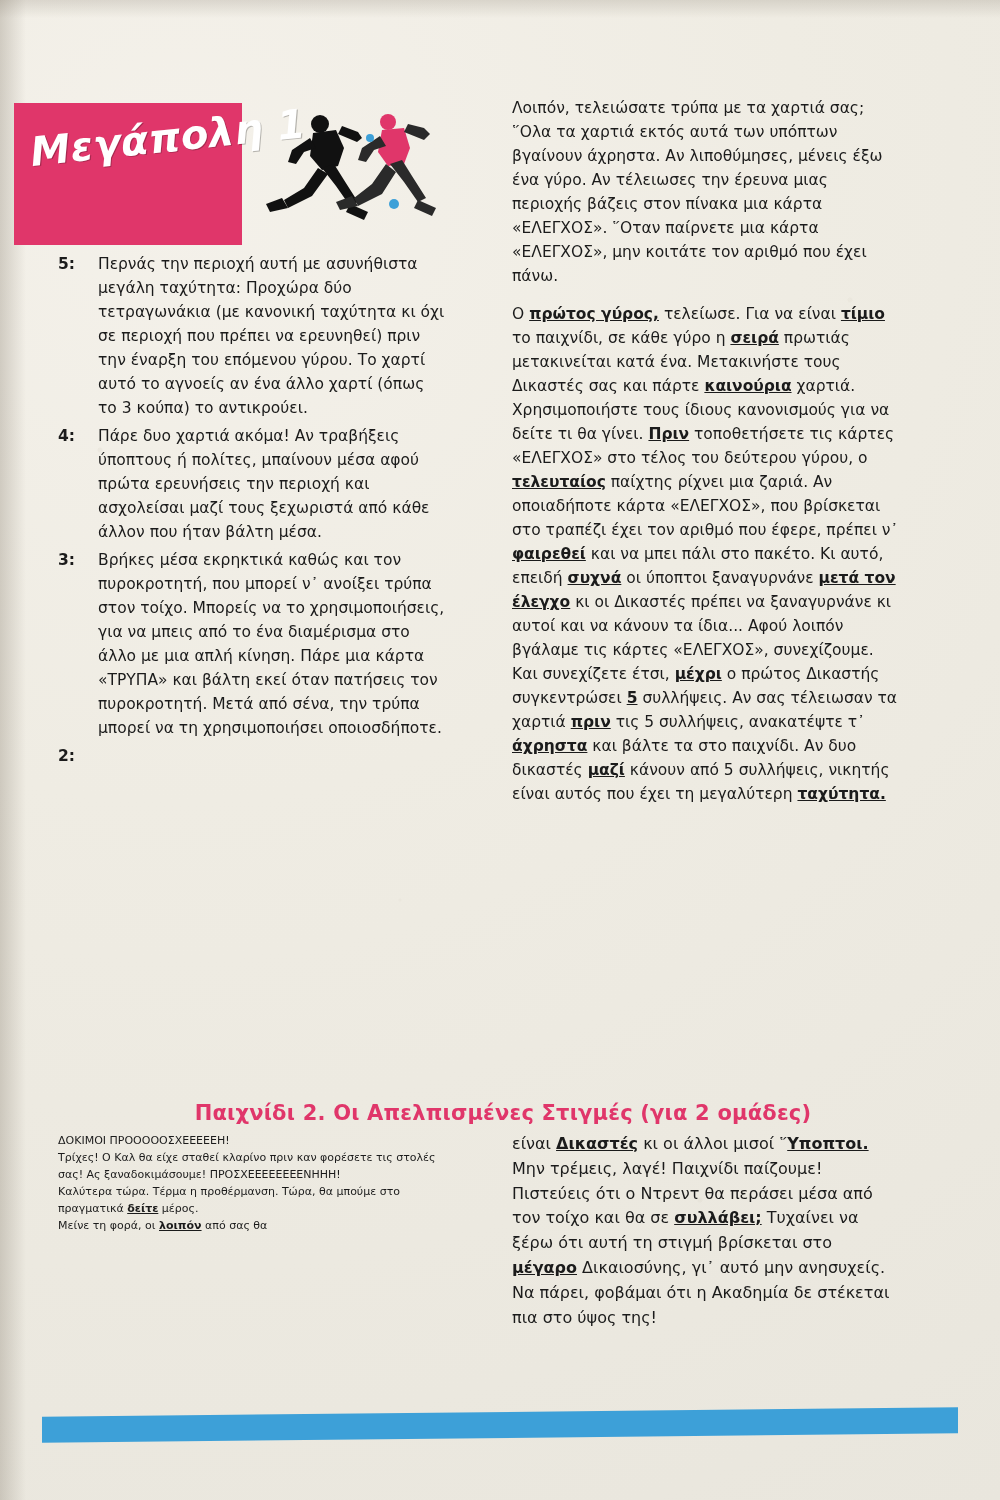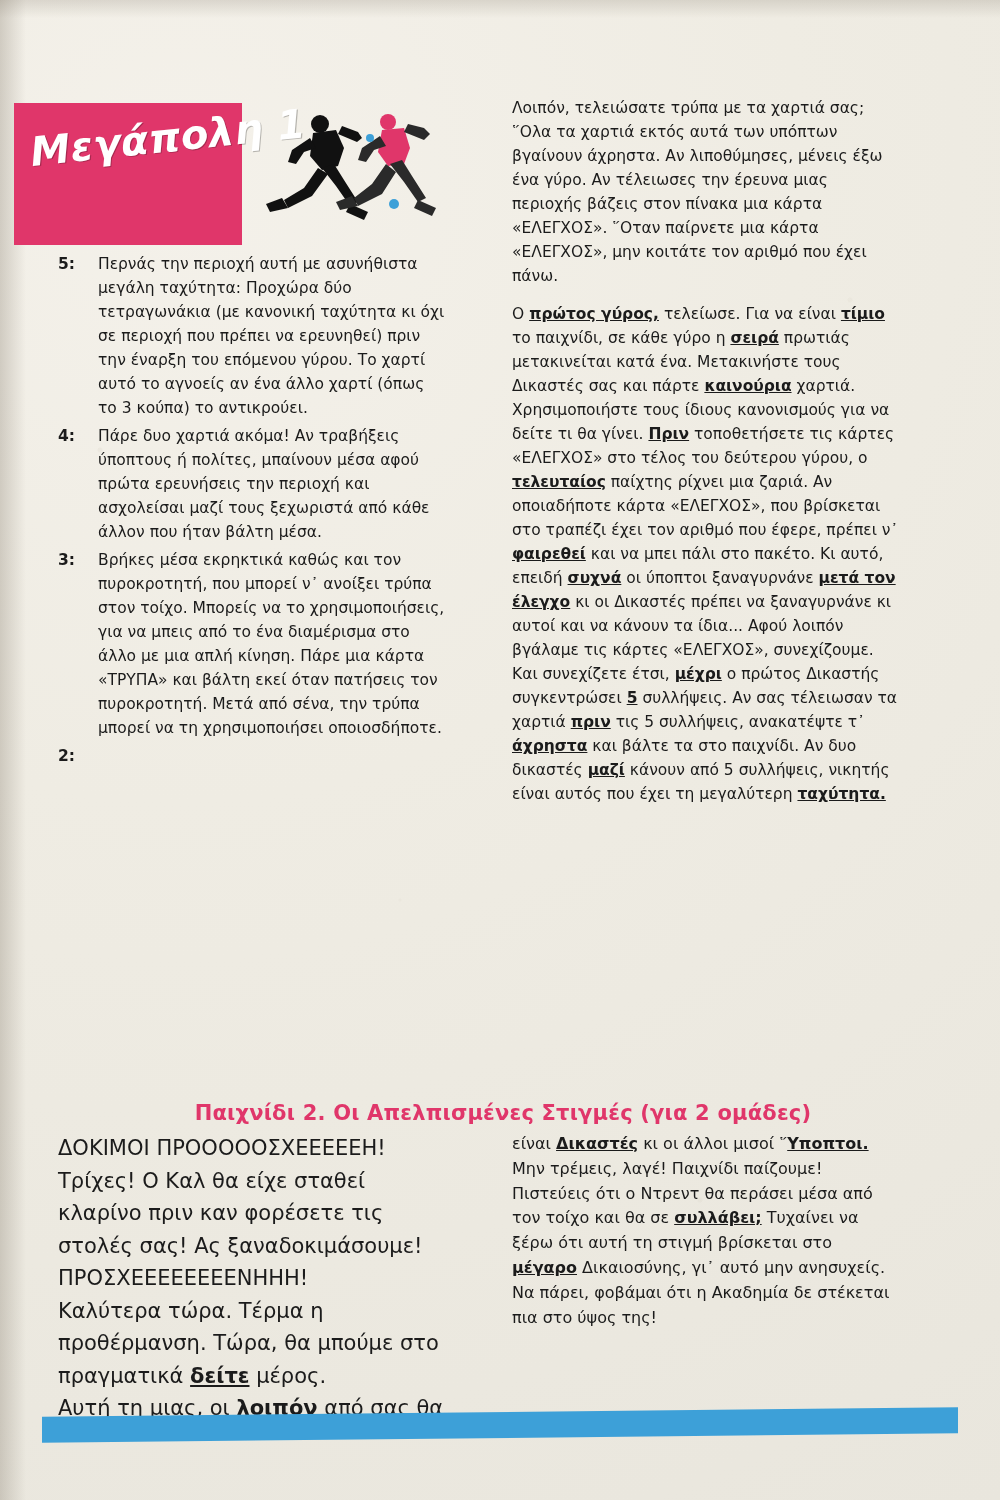--- a/index.html
+++ b/index.html
@@ -98,21 +98,21 @@
     color: #e0366a;
     font-weight: bold;
     font-size: 21px;
     letter-spacing: 0.2px;
     text-align: center;
     margin-top: 29px;
   }
   .col2-left {
     position: absolute;
     left: 58px; top: 1132px; width: 388px;
-    font-size: 21px; line-height: 1.55; color: #1b1b1b;
+    font-size: 11px; line-height: 1.55; color: #1b1b1b;
   }
   .col2-right {
     position: absolute;
     left: 512px; top: 1132px; width: 388px;
     font-size: 16px; line-height: 1.55; color: #1b1b1b;
   }
   .bottom-bar {
     position: absolute;
     left: 42px; top: 1412px;
     width: 916px; height: 26px;
@@ -191,17 +191,17 @@
     </ul>
   </div>
 
   <div class="col col-right">
     <p class="p">Λοιπόν, τελειώσατε τρύπα με τα χαρτιά σας; ῞Ολα τα χαρτιά εκτός αυτά των υπόπτων βγαίνουν άχρηστα. Αν λιποθύμησες, μένεις έξω ένα γύρο. Αν τέλειωσες την έρευνα μιας περιοχής βάζεις στον πίνακα μια κάρτα «ΕΛΕΓΧΟΣ». ῞Οταν παίρνετε μια κάρτα «ΕΛΕΓΧΟΣ», μην κοιτάτε τον αριθμό που έχει πάνω.</p>
     <p class="p"><span>Ο </span><b>πρώτος γύρος,</b><span> τελείωσε. Για να είναι </span><b>τίμιο</b><span> το παιχνίδι, σε κάθε γύρο η </span><b>σειρά</b><span> πρωτιάς μετακινείται κατά ένα. Μετακινήστε τους Δικαστές σας και πάρτε </span><b>καινούρια</b><span> χαρτιά. Χρησιμοποιήστε τους ίδιους κανονισμούς για να δείτε τι θα γίνει. </span><b>Πριν</b><span> τοποθετήσετε τις κάρτες «ΕΛΕΓΧΟΣ» στο τέλος του δεύτερου γύρου, ο </span><b>τελευταίος</b><span> παίχτης ρίχνει μια ζαριά. Αν οποιαδήποτε κάρτα «ΕΛΕΓΧΟΣ», που βρίσκεται στο τραπέζι έχει τον αριθμό που έφερε, πρέπει ν᾿ </span><b>φαιρεθεί</b><span> και να μπει πάλι στο πακέτο. Κι αυτό, επειδή </span><b>συχνά</b><span> οι ύποπτοι ξαναγυρνάνε </span><b>μετά τον έλεγχο</b><span> κι οι Δικαστές πρέπει να ξαναγυρνάνε κι αυτοί και να κάνουν τα ίδια... Αφού λοιπόν βγάλαμε τις κάρτες «ΕΛΕΓΧΟΣ», συνεχίζουμε. Και συνεχίζετε έτσι, </span><b>μέχρι</b><span> ο πρώτος Δικαστής συγκεντρώσει </span><b>5</b><span> συλλήψεις. Αν σας τέλειωσαν τα χαρτιά </span><b>πριν</b><span> τις 5 συλλήψεις, ανακατέψτε τ᾿ </span><b>άχρηστα</b><span> και βάλτε τα στο παιχνίδι. Αν δυο δικαστές </span><b>μαζί</b><span> κάνουν από 5 συλλήψεις, νικητής είναι αυτός που έχει τη μεγαλύτερη </span><b>ταχύτητα.</b></p>
   </div>
 
   <div class="section-heading">Παιχνίδι 2. Οι Απελπισμένες Στιγμές (για 2 ομάδες)</div>
 
-  <div class="col2-left"><span>ΔΟΚΙΜΟΙ ΠΡΟΟΟΟΟΣΧΕΕΕΕΕΗ!</span><br><span>Τρίχες! Ο Καλ θα είχε σταθεί κλαρίνο πριν καν φορέσετε τις στολές σας! Ας ξαναδοκιμάσουμε! ΠΡΟΣΧΕΕΕΕΕΕΕΕΝΗΗΗ!</span><br><span>Καλύτερα τώρα. Τέρμα η προθέρμανση. Τώρα, θα μπούμε στο πραγματικά </span><b>δείτε</b><span> μέρος.</span><br><span>Αυτή τη μιας, οι </span><b>λοιπόν</b><span> από σας θα</span></div>
+  <div class="col2-left"><span>ΔΟΚΙΜΟΙ ΠΡΟΟΟΟΟΣΧΕΕΕΕΕΗ!</span><br><span>Τρίχες! Ο Καλ θα είχε σταθεί κλαρίνο πριν καν φορέσετε τις στολές σας! Ας ξαναδοκιμάσουμε! ΠΡΟΣΧΕΕΕΕΕΕΕΕΝΗΗΗ!</span><br><span>Καλύτερα τώρα. Τέρμα η προθέρμανση. Τώρα, θα μπούμε στο πραγματικά </span><b>δείτε</b><span> μέρος.</span><br><span>Μείνε τη φορά, οι </span><b>λοιπόν</b><span> από σας θα</span></div>
   <div class="col2-right"><span>είναι </span><b>Δικαστές</b><span> κι οι άλλοι μισοί ῞</span><b>Υποπτοι.</b><span> Μην τρέμεις, λαγέ! Παιχνίδι παίζουμε! Πιστεύεις ότι ο Ντρεντ θα περάσει μέσα από τον τοίχο και θα σε </span><b>συλλάβει;</b><span> Τυχαίνει να ξέρω ότι αυτή τη στιγμή βρίσκεται στο </span><b>μέγαρο</b><span> Δικαιοσύνης, γι᾿ αυτό μην ανησυχείς. Να πάρει, φοβάμαι ότι η Ακαδημία δε στέκεται πια στο ύψος της!</span></div>
 
   <div class="bottom-bar"></div>
 </div>
 
 </body></html>

